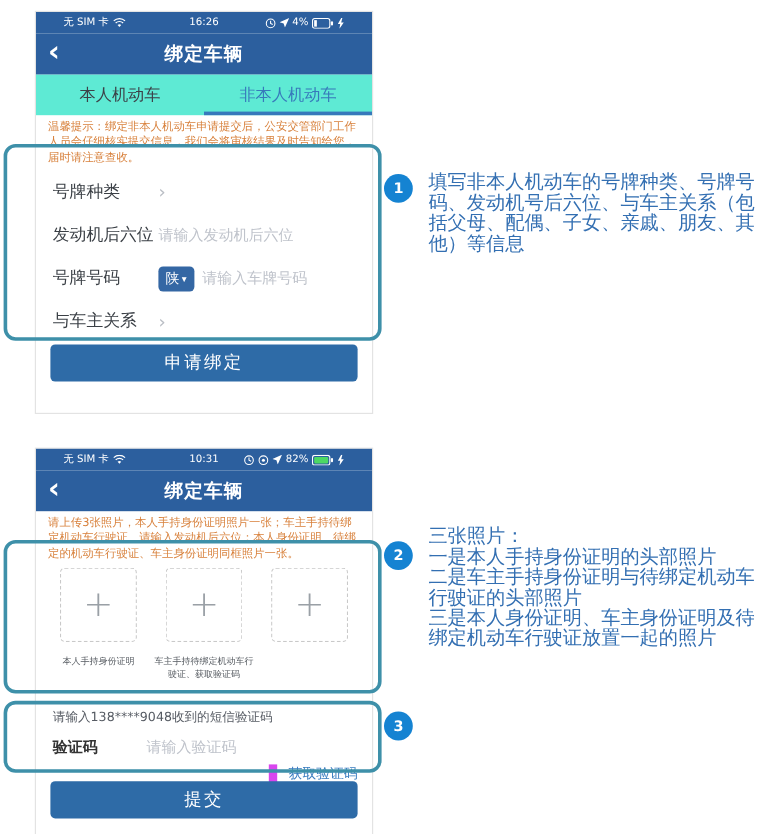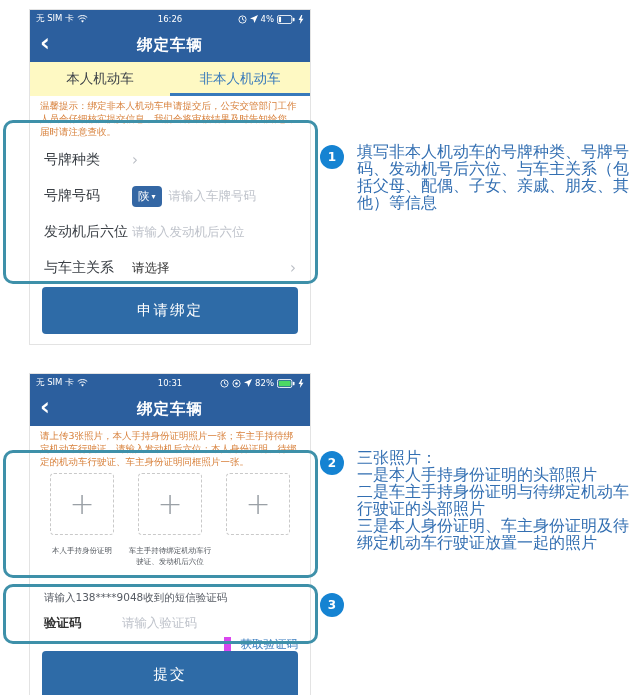--- a/index.html
+++ b/index.html
@@ -12,52 +12,52 @@
   body{font-family:"DejaVu Sans","Liberation Sans",sans-serif;background:#fff;}
   .canvas{position:relative;width:641px;height:695px;background:#fff;overflow:hidden;}
 
   
   .phone{position:absolute;left:30px;width:280px;background:#fff;
          box-shadow:0 0 0 1px #e3e3e3;}
   #phone1{top:10px;height:334px;}
   #phone2{top:374px;height:321px;}
 
   .statusbar{height:18px;background:var(--header-blue);color:#fff;font-size:8.5px;
-             display:flex;align-items:center;justify-content:space-between;padding:0 6px;}
+             display:flex;align-items:center;justify-content:space-between;padding:0 23px;}
   .sb-group{display:flex;align-items:center;gap:3px;}
   .sb-time{position:absolute;left:50%;transform:translateX(-50%);}
   .statusbar{position:relative;}
 
   .navbar{height:34px;background:var(--header-blue);color:#fff;position:relative;
           display:flex;align-items:center;justify-content:center;}
   .navbar .back{position:absolute;left:10px;top:50%;transform:translateY(-58%);
                 font-size:24px;font-weight:bold;line-height:1;cursor:pointer;}
   .navbar .title{font-size:15.5px;font-weight:bold;letter-spacing:1px;}
 
-  .tabs{height:34px;display:flex;background:#fef9c3;}
+  .tabs{height:34px;display:flex;background:#5eead4;}
   .tab{flex:1;display:flex;align-items:center;justify-content:center;
        font-size:13.5px;color:#3c4148;position:relative;cursor:pointer;}
   .tab.active{color:var(--tab-active-blue);}
   .tab.active .underline{position:absolute;left:0;right:0;bottom:0;height:3px;
        background:var(--tab-active-blue);}
 
   .notice{color:var(--notice-orange);font-size:9.5px;line-height:13px;
           padding:3px 10px 0 10px;}
 
   .form{position:absolute;left:0;right:0;top:132px;}
   .frow{height:36px;display:flex;align-items:center;padding:0 14px;}
   .flabel{width:88px;flex:none;font-size:14px;color:#3a3f45;}
   .fvalue{font-size:12.5px;color:#333;flex:1;}
   .fplaceholder{font-size:12.5px;color:var(--placeholder-gray);flex:1;}
   .chev{color:#b9bdc4;font-size:15px;line-height:1;}
   .prov-badge{background:#3467a4;color:#fff;border-radius:4px;font-size:11.5px;
               padding:3px 6px;margin-right:7px;display:inline-flex;align-items:center;gap:2px;cursor:pointer;}
   .prov-badge .caret{font-size:8px;}
 
-  .big-btn{position:absolute;left:12px;right:12px;height:47px;border:none;
+  .big-btn{position:absolute;left:12px;right:12px;height:31px;border:none;
            background:var(--button-blue);color:#fff;font-size:14.5px;border-radius:4px;
            font-family:inherit;letter-spacing:2px;cursor:pointer;}
   #phone1 .big-btn{top:277px;}
   #phone2 .big-btn{top:277px;}
 
   
   .uploads{position:absolute;left:0;right:0;top:99px;display:flex;
            padding:0 10px;justify-content:space-between;}
   .upload{width:84px;display:flex;flex-direction:column;align-items:center;}
   .upbox{width:64px;height:62px;border:1.5px dashed #c9c9c9;border-radius:4px;
@@ -81,21 +81,21 @@
   #hl2{top:450px;height:128px;}
   #hl3{top:584px;height:60px;}
 
   
   .ann-circle{position:absolute;left:320px;width:24px;height:24px;border-radius:50%;
               background:var(--annotation-circle-blue);color:#fff;font-size:12px;font-weight:bold;
               display:flex;align-items:center;justify-content:center;}
   #c1{top:145px;} #c2{top:451px;} #c3{top:593px;}
   .ann-text{position:absolute;left:357px;width:278px;color:var(--annotation-text-blue);
             font-size:16px;line-height:17px;font-weight:500;white-space:pre-line;}
-  #t1{top:143px;} #t2{top:449px;} #t3{top:591px;}
+  #t1{top:143px;} #t2{top:438px;} #t3{top:591px;}
 
   .icon-svg{display:block;}
 </style>
 </head>
 <body>
 
 <div class="canvas">
 
   <section class="phone" id="phone1">
     <div class="statusbar">
@@ -142,36 +142,35 @@
         <i class="underline"></i>
       </div>
     </div>
 
     <p class="notice">温馨提示：绑定非本人机动车申请提交后，公安交管部门工作人员会仔细核实提交信息，我们会将审核结果及时告知给您，届时请注意查收。</p>
 
     <div class="form">
       <div class="frow">
         <span class="flabel">号牌种类</span>
         <span class="chev">›</span>
+      </div>
+      <div class="frow">
+        <span class="flabel">发动机后六位</span>
+        <span class="fplaceholder">请输入发动机后六位</span>
       </div>
       <div class="frow">
         <span class="flabel">号牌号码</span>
         <span class="prov-badge">
           <span>陕</span>
           <span class="caret">▾</span>
         </span>
         <span class="fplaceholder">请输入车牌号码</span>
       </div>
       <div class="frow">
-        <span class="flabel">发动机后六位</span>
-        <span class="fplaceholder">请输入发动机后六位</span>
-      </div>
-      <div class="frow">
         <span class="flabel">与车主关系</span>
-        <span class="fvalue">请选择</span>
         <span class="chev">›</span>
       </div>
     </div>
 
     <button class="big-btn">申请绑定</button>
   </section>
 
   <section class="phone" id="phone2">
     <div class="statusbar">
       <span class="sb-group">
@@ -218,21 +217,21 @@
       <div class="upload">
         <div class="upbox">
           <span class="plus">+</span>
         </div>
         <div class="upcap">本人手持身份证明</div>
       </div>
       <div class="upload">
         <div class="upbox">
           <span class="plus">+</span>
         </div>
-        <div class="upcap">车主手持待绑定机动车行驶证、发动机后六位</div>
+        <div class="upcap">车主手持待绑定机动车行驶证、获取验证码</div>
       </div>
       <div class="upload">
         <div class="upbox">
           <span class="plus">+</span>
         </div>
       </div>
     </div>
 
     <p class="sms-hint">请输入138****9048收到的短信验证码</p>
     <div class="sms-row">

